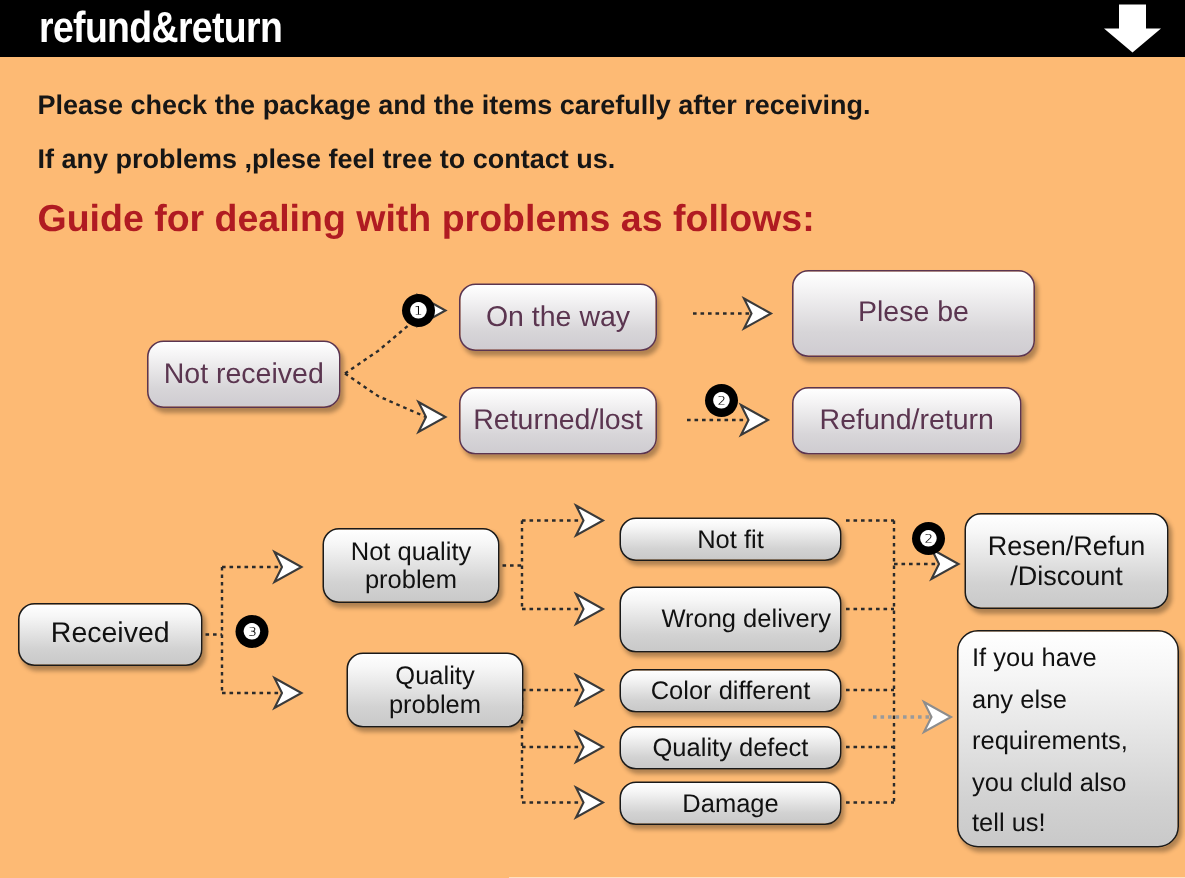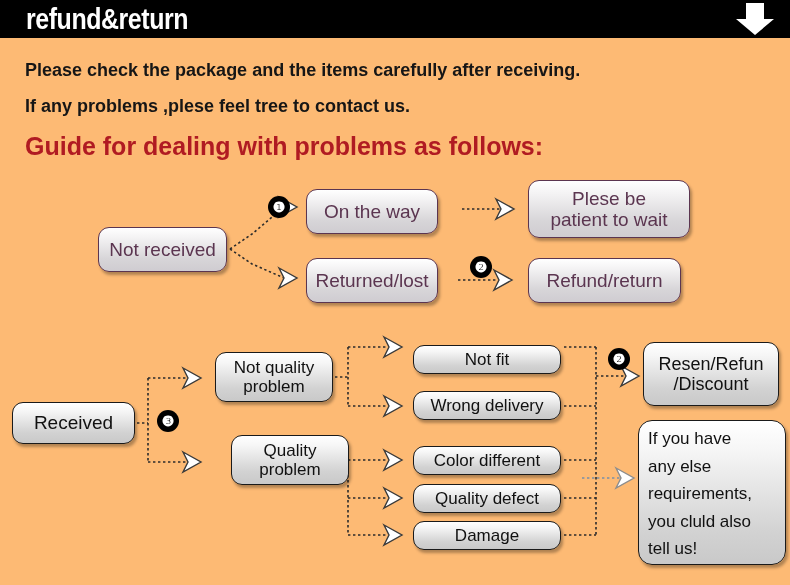--- a/index.html
+++ b/index.html
@@ -99,21 +99,21 @@
   #node-on-the-way   { left: 306px; top: 189px; width: 132px; height: 45px; font-size: 19px; }
   #node-returned-lost{ left: 306px; top: 258px; width: 132px; height: 45px; font-size: 19px; }
   #node-patient-wait { left: 528px; top: 180px; width: 162px; height: 58px; font-size: 19px; }
   #node-refund-return{ left: 528px; top: 258px; width: 153px; height: 45px; font-size: 19px; }
 
   
   #node-received      { left: 12px;  top: 402px; width: 123px; height: 42px; font-size: 19px; }
   #node-not-quality   { left: 215px; top: 352px; width: 118px; height: 50px; font-size: 17px; align-items: center; }
   #node-quality       { left: 215px; top: 435px; width: 118px; height: 50px; font-size: 17px; margin-left: 16px; }
   #node-not-fit       { left: 413px; top: 333px; width: 148px; height: 29px; font-size: 17px; margin-top: 12px; }
-  #node-wrong-delivery{ left: 413px; top: 391px; width: 148px; height: 29px; font-size: 17px; }
+  #node-wrong-delivery{ left: 413px; top: 391px; width: 148px; height: 44px; font-size: 17px; justify-content: flex-end; }
   #node-color-diff    { left: 413px; top: 446px; width: 148px; height: 29px; font-size: 17px; }
   #node-quality-defect{ left: 413px; top: 484px; width: 148px; height: 29px; font-size: 17px; }
   #node-damage        { left: 413px; top: 521px; width: 148px; height: 29px; font-size: 17px; }
   #node-resend        { left: 643px; top: 342px; width: 136px; height: 64px; font-size: 18px; }
 
   #node-note {
     position: absolute;
     left: 638px; top: 420px; width: 148px; height: 145px;
     box-sizing: border-box;
     border: 1.5px solid #1a1a1a;
@@ -241,21 +241,20 @@
   </div>
   <div class="node purple" id="node-on-the-way">
     <span class="label">On the way</span>
   </div>
   <div class="node purple" id="node-returned-lost">
     <span class="label">Returned/lost</span>
   </div>
   <div class="node purple" id="node-patient-wait">
     <span class="label">
       <span>Plese be</span><br>
-      <span>patient to wait</span>
     </span>
   </div>
   <div class="node purple" id="node-refund-return">
     <span class="label">Refund/return</span>
   </div>
 
   <div class="badge" id="badge-1">❶</div>
   <div class="badge" id="badge-2">❷</div>
 
   <div class="node dark" id="node-received">

